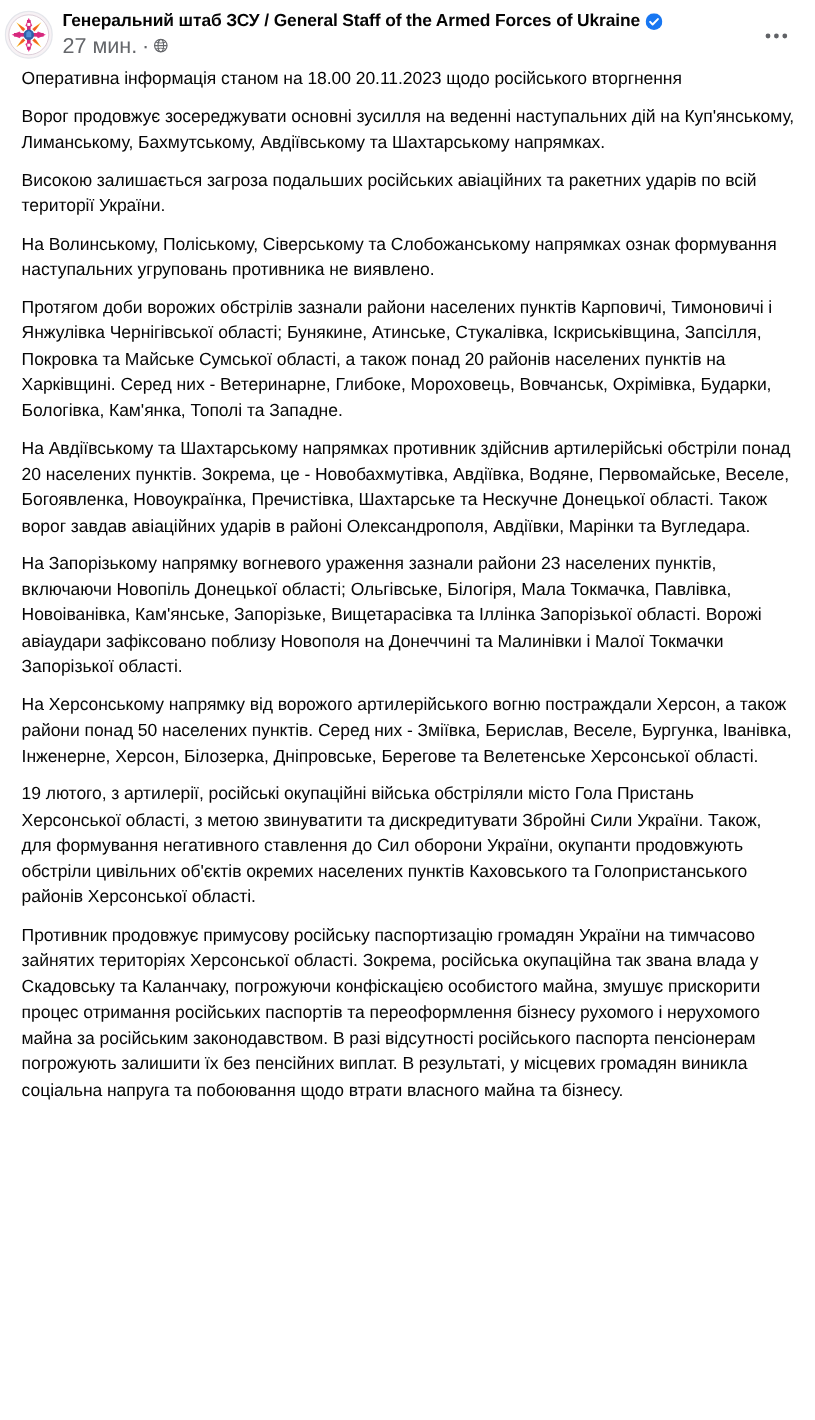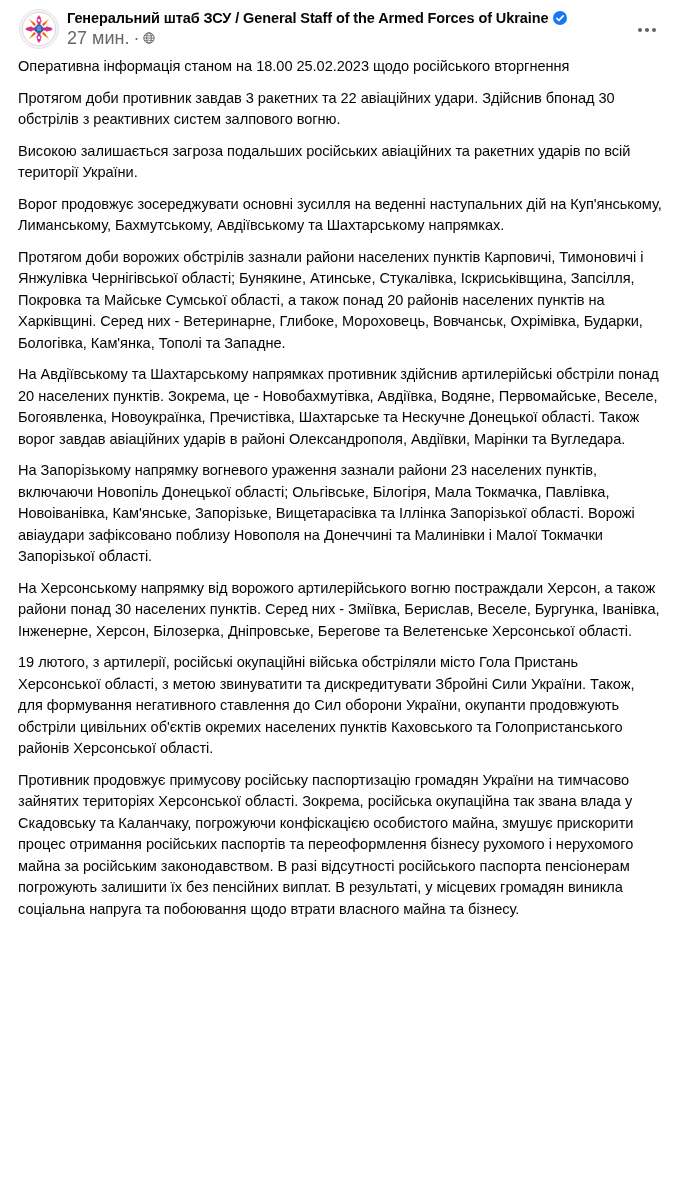--- a/index.html
+++ b/index.html
@@ -19,21 +19,21 @@
     width: 679px;
     box-sizing: border-box;
     background: #ffffff;
     position: relative;
   }
 
   
   .post-header {
     display: flex;
     align-items: flex-start;
-    padding: 8px 14px 0 19px;
+    padding: 8px 14px 0 4px;
     box-sizing: border-box;
     height: 56px;
     position: relative;
   }
 
   .avatar {
     width: 40px;
     height: 40px;
     border-radius: 50%;
     flex: 0 0 40px;
@@ -189,26 +189,26 @@
     </div>
 
     <div class="more-menu">
       <span></span>
       <span></span>
       <span></span>
     </div>
   </div>
 
   <div class="post-body">
-    <p>Оперативна інформація станом на 18.00 25.02.2023 щодо російського вторгнення</p>
-    <p>Протягом доби противник завдав 3 ракетних та 22 авіаційних удари. Здійснив бпонад 30 обстрілів з реактивних систем залпового вогню.</p>
+    <p>Оперативна інформація станом на 18.00 20.11.2023 щодо російського вторгнення</p>
+    <p>Ворог продовжує зосереджувати основні зусилля на веденні наступальних дій на Куп'янському, Лиманському, Бахмутському, Авдіївському та Шахтарському напрямках.</p>
     <p>Високою залишається загроза подальших російських авіаційних та ракетних ударів по всій території України.</p>
-    <p>Ворог продовжує зосереджувати основні зусилля на веденні наступальних дій на Куп'янському, Лиманському, Бахмутському, Авдіївському та Шахтарському напрямках.</p>
+    <p>На Волинському, Поліському, Сіверському та Слобожанському напрямках ознак формування наступальних угруповань противника не виявлено.</p>
     <p>Протягом доби ворожих обстрілів зазнали райони населених пунктів Карповичі, Тимоновичі і Янжулівка Чернігівської області; Бунякине, Атинське, Стукалівка, Іскриськівщина, Запсілля, Покровка та Майське Сумської області, а також понад 20 районів населених пунктів на Харківщині. Серед них - Ветеринарне, Глибоке,  Мороховець, Вовчанськ, Охрімівка, Бударки, Бологівка, Кам'янка, Тополі та Западне.</p>
     <p>На Авдіївському та Шахтарському напрямках противник здійснив артилерійські обстріли понад 20 населених пунктів.  Зокрема, це - Новобахмутівка, Авдіївка, Водяне, Первомайське, Веселе, Богоявленка, Новоукраїнка, Пречистівка, Шахтарське та Нескучне Донецької області. Також ворог завдав авіаційних ударів в районі Олександрополя, Авдіївки, Марінки та Вугледара.</p>
     <p>На Запорізькому напрямку вогневого ураження зазнали райони 23 населених пунктів, включаючи Новопіль Донецької області; Ольгівське, Білогіря, Мала Токмачка, Павлівка, Новоіванівка, Кам'янське, Запорізьке, Вищетарасівка та Іллінка Запорізької області. Ворожі авіаудари зафіксовано поблизу Новополя на Донеччині та Малинівки і Малої Токмачки Запорізької області.</p>
-    <p>На Херсонському напрямку від ворожого артилерійського вогню постраждали Херсон, а також райони понад 30 населених пунктів. Серед них - Зміївка, Берислав, Веселе, Бургунка, Іванівка, Інженерне, Херсон, Білозерка, Дніпровське, Берегове та Велетенське Херсонської області.</p>
+    <p>На Херсонському напрямку від ворожого артилерійського вогню постраждали Херсон, а також райони понад 50 населених пунктів. Серед них - Зміївка, Берислав, Веселе, Бургунка, Іванівка, Інженерне, Херсон, Білозерка, Дніпровське, Берегове та Велетенське Херсонської області.</p>
     <p> 19 лютого, з артилерії, російські окупаційні війська  обстріляли місто  Гола Пристань Херсонської області, з метою звинуватити та дискредитувати Збройні Сили України. Також, для формування негативного ставлення до Сил оборони України, окупанти продовжують обстріли цивільних об'єктів окремих населених пунктів Каховського та Голопристанського районів Херсонської області.</p>
     <p>Противник продовжує примусову російську паспортизацію громадян України на тимчасово зайнятих територіях Херсонської області. Зокрема, російська окупаційна так звана влада у Скадовську та Каланчаку, погрожуючи конфіскацією  особистого майна, змушує прискорити процес отримання російських паспортів та переоформлення бізнесу рухомого і нерухомого майна за російським законодавством. В разі відсутності російського паспорта пенсіонерам погрожують залишити їх без пенсійних виплат. В результаті, у місцевих громадян виникла соціальна напруга та побоювання щодо втрати власного майна та бізнесу.</p>
 
   </div>
 
 </div>
 
 </body></html>

